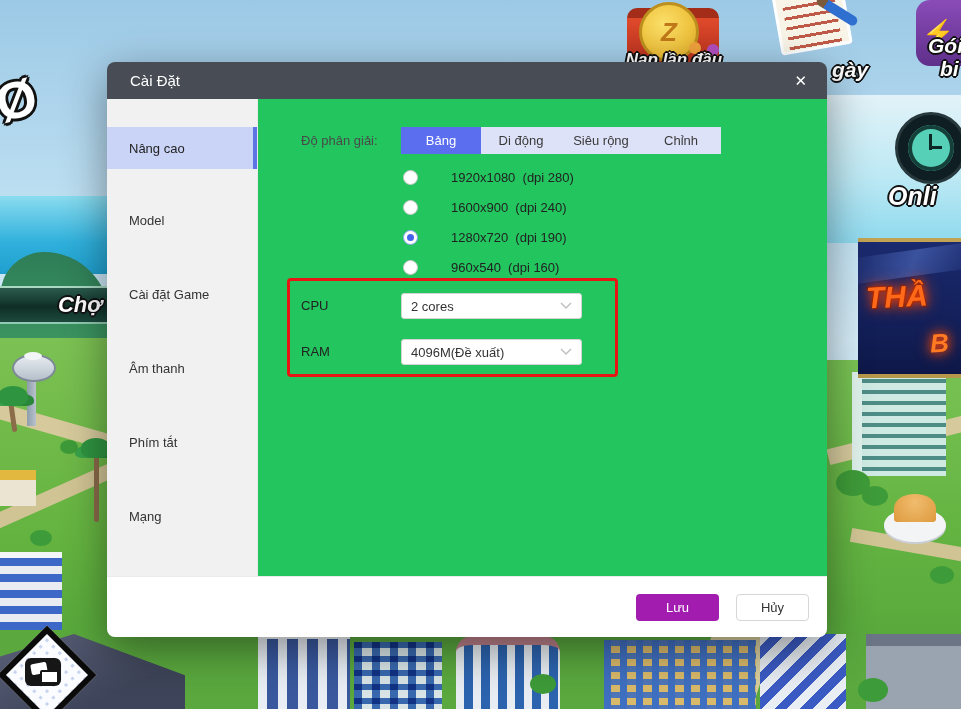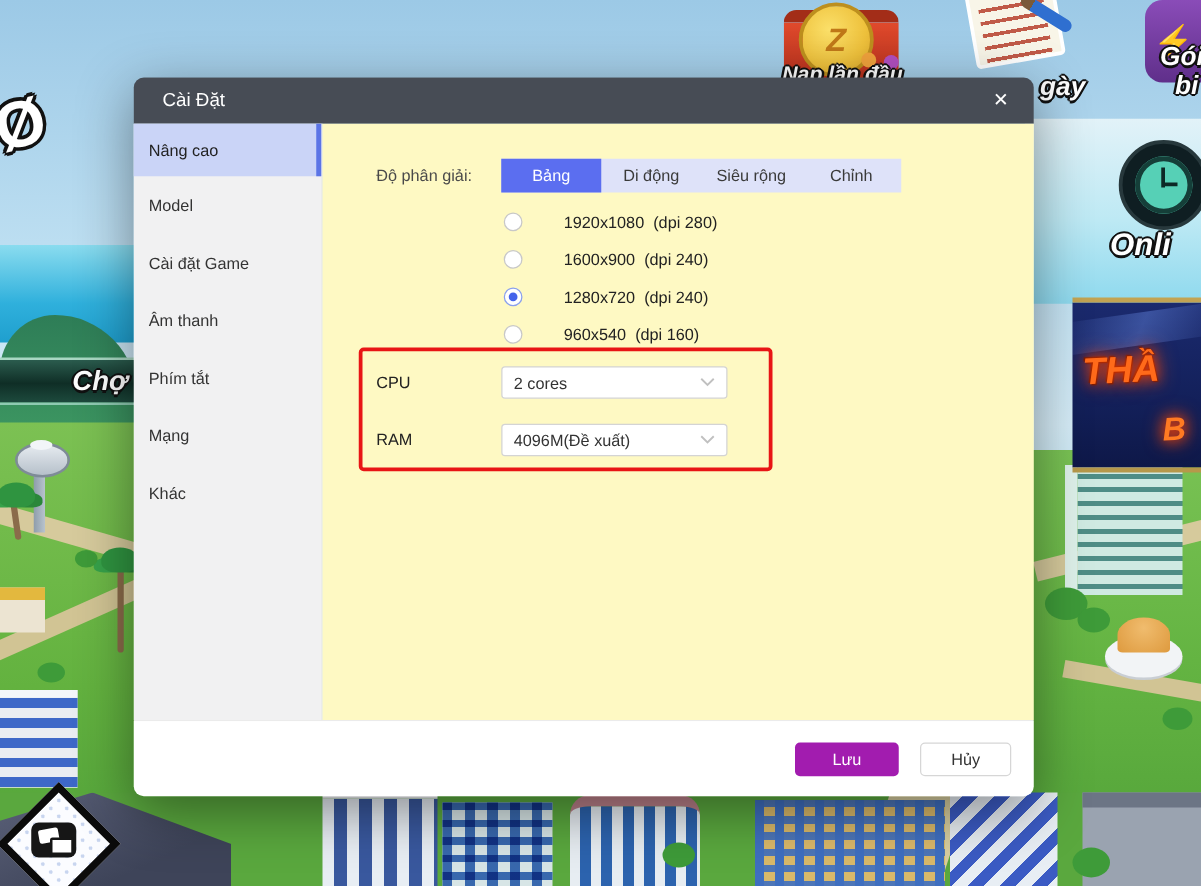--- a/index.html
+++ b/index.html
@@ -104,23 +104,23 @@
 
   
   .dialog{position:absolute;left:107px;top:62px;width:720px;height:575px;z-index:20;border-radius:8px;
     box-shadow:0 12px 44px rgba(0,0,0,.42);display:flex;flex-direction:column;}
   .dlg-header{height:37px;background:#474c55;border-radius:8px 8px 0 0;display:flex;align-items:center;justify-content:space-between;
     padding:0 16px 0 23px;flex:0 0 auto;}
   .dlg-title{color:#fff;font-size:15px;}
   .dlg-close{color:#fff;font-size:15px;cursor:pointer;padding:2px 4px;line-height:1;}
   .dlg-body{flex:1 1 auto;display:flex;min-height:0;}
   .sidebar{width:150px;flex:0 0 150px;background:#f1f1f2;border-right:1px solid #e9e9ea;}
-  .side-item{height:46px;display:flex;align-items:center;padding-left:12px;font-size:13px;color:#333;cursor:pointer;box-sizing:border-box;}
+  .side-item{height:46px;display:flex;align-items:center;padding-left:22px;font-size:13px;color:#333;cursor:pointer;box-sizing:border-box;margin-top:28px;}
   .side-item.selected{height:42px;background:#cad4f7;border-right:4px solid #5b74e6;color:#222;}
-  .content{flex:1 1 auto;background:#fef9c3;position:relative;}
+  .content{flex:1 1 auto;background:#22c55e;position:relative;}
 
   .res-label{position:absolute;left:43px;top:28px;height:27px;line-height:27px;font-size:13px;color:#4a4a4a;}
   .tabs{position:absolute;left:143px;top:28px;height:27px;display:flex;background:#dee2f9;}
   .tab{width:80px;height:27px;display:flex;align-items:center;justify-content:center;font-size:13px;color:#3a3a3a;cursor:pointer;}
   .tab.selected{background:#5b6ef0;color:#fff;}
 
   .radios{position:absolute;left:145px;top:63px;}
   .radio-row{height:30px;display:flex;align-items:center;cursor:pointer;gap:20px;}
   .radio{width:15px;height:15px;border-radius:50%;background:#fff;border:1px solid #c8c8c8;box-sizing:border-box;position:relative;flex:0 0 15px;}
   .radio.checked{border:1px solid #8aa0ed;}
@@ -279,21 +279,21 @@
           <div class="radio-row">
             <span class="radio"></span>
             <span class="radio-label">1920x1080  (dpi 280)</span>
           </div>
           <div class="radio-row">
             <span class="radio"></span>
             <span class="radio-label">1600x900  (dpi 240)</span>
           </div>
           <div class="radio-row">
             <span class="radio checked"></span>
-            <span class="radio-label">1280x720  (dpi 240)</span>
+            <span class="radio-label">1280x720  (dpi 190)</span>
           </div>
           <div class="radio-row">
             <span class="radio"></span>
             <span class="radio-label">960x540  (dpi 160)</span>
           </div>
         </div>
 
         <div class="red-box"></div>
 
         <div class="field-label cpu-label">CPU</div>

